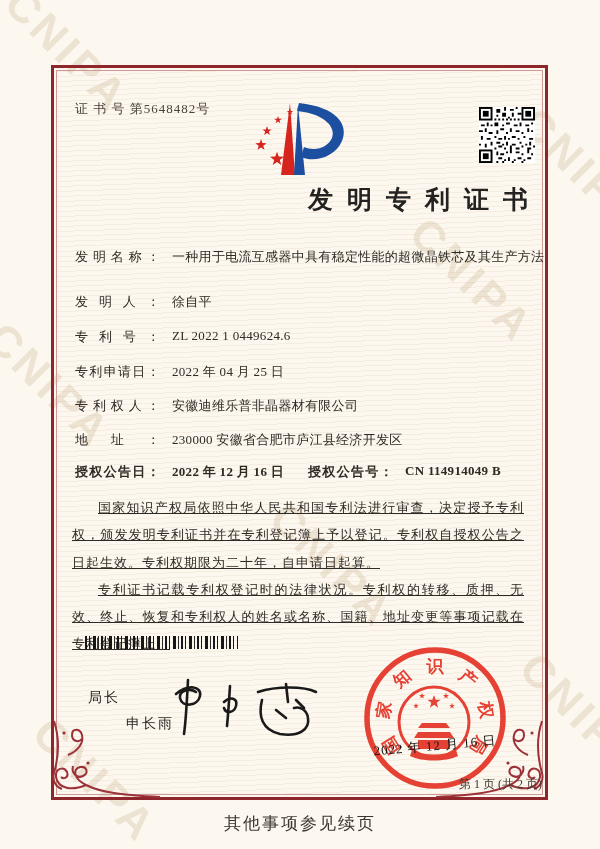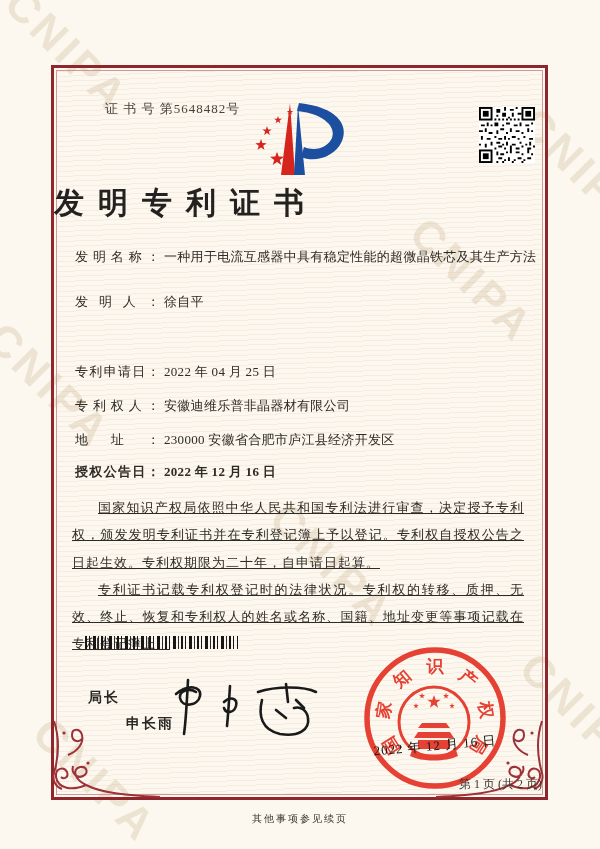--- a/index.html
+++ b/index.html
@@ -16,46 +16,46 @@
     pointer-events:none;
   }
   .frame{
     position:absolute;left:51px;top:65px;width:491px;height:729px;
     border:3px solid #8e262b;
   }
   .frame-inner{
     position:absolute;inset:2px;border:1px solid #cf9a95;
     background:repeating-linear-gradient(178deg, rgba(216,160,130,0.14) 0 1px, rgba(255,255,255,0) 1px 5px);
   }
-  .cert-no{position:absolute;left:75px;top:100px;font-size:13px;color:#4a433c;letter-spacing:1px;margin-left:30px;}
+  .cert-no{position:absolute;left:75px;top:100px;font-size:13px;color:#4a433c;letter-spacing:1px;}
   .logo{position:absolute;left:243px;top:101px;width:108px;height:78px;}
   .qr{position:absolute;left:479px;top:107px;width:56px;height:56px;}
   .title{
-    position:absolute;left:40px;top:183px;width:491px;text-align:left;
-    font-size:30px;font-weight:bold;color:#242220;letter-spacing:14px;text-indent:14px;white-space:nowrap;
+    position:absolute;left:51px;top:183px;width:491px;text-align:right;
+    font-size:25px;font-weight:bold;color:#242220;letter-spacing:14px;text-indent:14px;white-space:nowrap;
   }
   .row{position:absolute;left:75px;font-size:13px;white-space:nowrap;letter-spacing:0.3px;}
   .lbl{display:inline-block;width:85px;text-align:justify;text-align-last:justify;vertical-align:top;}
-  .val{display:inline-block;margin-left:4px;text-align:right;}
+  .val{display:inline-block;margin-left:12px;text-align:right;}
   .row2{position:absolute;font-size:13px;white-space:nowrap;letter-spacing:0.3px;font-weight:bold;}
   .paras{position:absolute;left:72px;top:494px;width:452px;font-size:13px;line-height:2.1;letter-spacing:1px;text-align:justify;text-decoration:underline;}
   .paras p{margin:0;text-indent:2em;}
   .barcode{
     position:absolute;left:85px;top:636px;width:153px;height:13px;
     background:repeating-linear-gradient(90deg,#161616 0 2px,rgba(0,0,0,0) 2px 4px,#161616 4px 5px,rgba(0,0,0,0) 5px 8px,#161616 8px 11px,rgba(0,0,0,0) 11px 13px,#2a2a2a 13px 14px,rgba(0,0,0,0) 14px 16px);
   }
-  .director{position:absolute;left:88px;font-family:"Liberation Sans","DejaVu Sans",sans-serif;font-weight:bold;font-size:14px;color:#2b2926;letter-spacing:2px;}
+  .director{position:absolute;left:88px;font-family:"Liberation Sans","DejaVu Sans",sans-serif;font-weight:normal;font-size:14px;color:#2b2926;letter-spacing:2px;}
   .sig{position:absolute;left:158px;top:676px;width:170px;height:62px;}
   .seal{position:absolute;left:360px;top:644px;width:150px;height:150px;opacity:0.95;}
   .seal-date{
     position:absolute;left:363px;top:737px;width:144px;text-align:center;
     font-size:13px;color:#141414;letter-spacing:1px;transform:rotate(-5deg);white-space:nowrap;
   }
   .page-info{position:absolute;left:51px;top:776px;width:491px;text-align:right;font-size:12px;color:#3b352e;}
-  .continuation{position:absolute;left:0;top:812px;width:600px;text-align:center;font-size:10px;color:#3b352e;letter-spacing:2px;}
+  .continuation{position:absolute;left:0;top:812px;width:600px;text-align:center;font-size:17px;color:#3b352e;letter-spacing:2px;}
   .flourish{position:absolute;width:118px;height:88px;}
   .flourish.left{left:44px;top:713px;}
   .flourish.right{left:434px;top:713px;transform:scaleX(-1);}
 </style>
 </head>
 <body>
 
 <div class="page">
 
   <div class="wm" style="left:-10px;top:25px;">CNIPA</div>
@@ -113,31 +113,37 @@
   </svg>
 
   <div class="title">发明专利证书</div>
 
   <div class="row" style="top:248px;">
     <span class="lbl">发明名称：</span><span class="val">一种用于电流互感器中具有稳定性能的超微晶铁芯及其生产方法</span>
   </div>
   <div class="row" style="top:293px;">
     <span class="lbl">发明人：</span><span class="val">徐自平</span>
   </div>
+  <div class="row" style="top:328px;">
+    <span class="lbl">专利号：</span><span class="val">ZL 2022 1 0449624.6</span>
+  </div>
   <div class="row" style="top:363px;">
     <span class="lbl">专利申请日：</span><span class="val">2022 年 04 月 25 日</span>
   </div>
   <div class="row" style="top:397px;text-decoration:underline;">
     <span class="lbl">专利权人：</span><span class="val">安徽迪维乐普非晶器材有限公司</span>
   </div>
   <div class="row" style="top:431px;">
     <span class="lbl">地址：</span><span class="val">230000 安徽省合肥市庐江县经济开发区</span>
   </div>
   <div class="row2" style="left:75px;top:463px;">
     <span class="lbl">授权公告日：</span><span class="val">2022 年 12 月 16 日</span>
+  </div>
+  <div class="row2" style="left:308px;top:463px;">
+    <span class="lbl">授权公告号：</span><span class="val">CN 114914049 B</span>
   </div>
 
   <div class="paras">
     <p>国家知识产权局依照中华人民共和国专利法进行审查，决定授予专利权，颁发发明专利证书并在专利登记簿上予以登记。专利权自授权公告之日起生效。专利权期限为二十年，自申请日起算。</p>
     <p>专利证书记载专利权登记时的法律状况。专利权的转移、质押、无效、终止、恢复和专利权人的姓名或名称、国籍、地址变更等事项记载在专利登记簿上。</p>
   </div>
 
   <div class="barcode"></div>
 
   <div class="director" style="top:689px;">局长</div>

